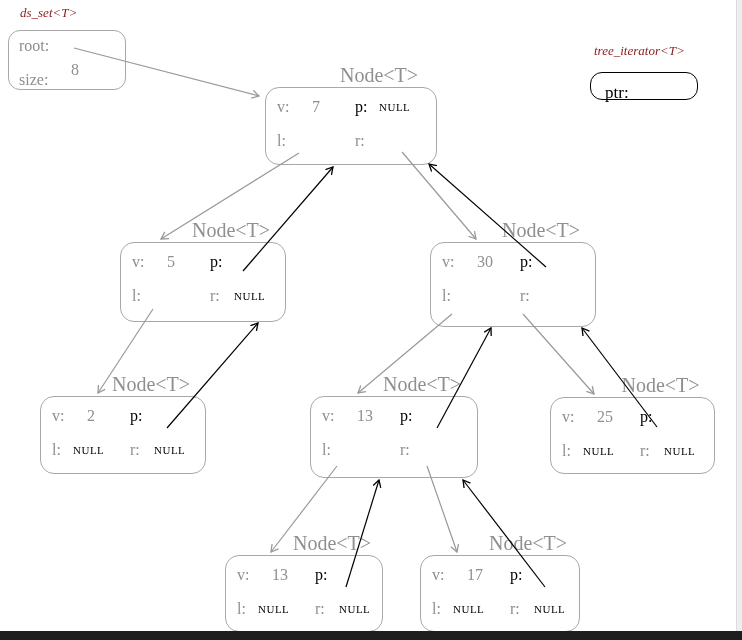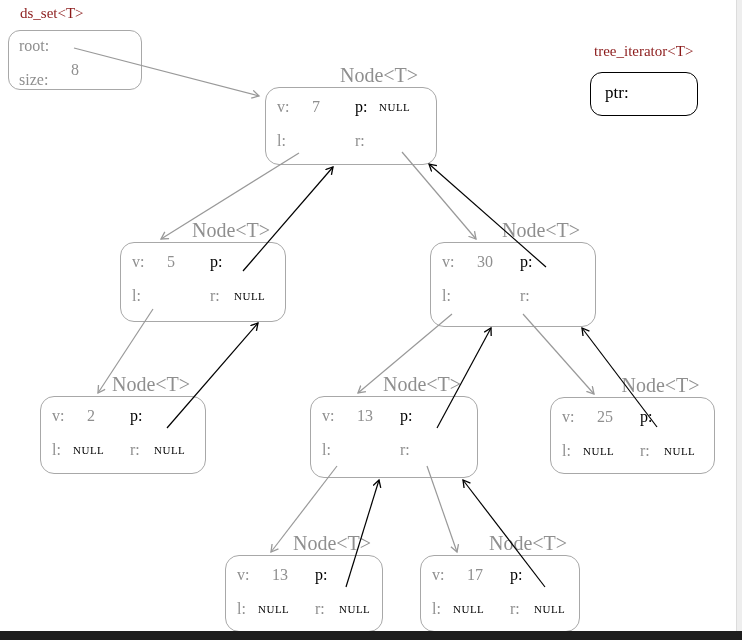--- a/index.html
+++ b/index.html
@@ -12,43 +12,43 @@
     position: relative; width: 742px; height: 640px;
     background: #ffffff; overflow: hidden;
   }
 
   
   .arrows { position: absolute; left: 0; top: 0; z-index: 5; pointer-events: none; }
 
   
   .struct-title {
     position: absolute; z-index: 2; white-space: nowrap;
-    color: var(--struct-title, #8b1a1a); font-size: 15px;
+    color: var(--struct-title, #8b1a1a); font-size: 13px; font-style: italic;
   }
   .ds-title { left: 20px; top: 5px; }
   .it-title { left: 594px; top: 43px; }
 
   
   .fld { position: absolute; font-size: 16px; white-space: nowrap; z-index: 2; }
   .gray { color: var(--muted, #8f8f8f); }
   .blk  { color: var(--ink, #000000); }
   .nullv { font-size: 11px; letter-spacing: 0.5px; }
 
   
   .dsbox {
-    position: absolute; left: 8px; top: 30px; width: 134px; height: 60px;
+    position: absolute; left: 8px; top: 30px; width: 118px; height: 60px;
     border: 1.5px solid var(--box-border, #a8a8a8); border-radius: 12px; z-index: 1;
   }
   .ds-root { left: 10px; top: 6px; }
   .ds-size { left: 10px; top: 40px; }
   .ds-size-val { left: 62px; top: 30px; }
 
   
   .itbox {
-    position: absolute; left: 590px; top: 72px; width: 108px; height: 44px;
+    position: absolute; left: 590px; top: 72px; width: 108px; height: 28px;
     border: 1.5px solid var(--ink, #000000); border-radius: 12px; z-index: 1;
   }
   .it-ptr { left: 14px; top: 10px; font-size: 17px; }
 
   
   .node { position: absolute; z-index: 1; }
   .nframe {
     position: absolute; inset: 0;
     border: 1.5px solid var(--box-border, #a8a8a8); border-radius: 14px;
   }

